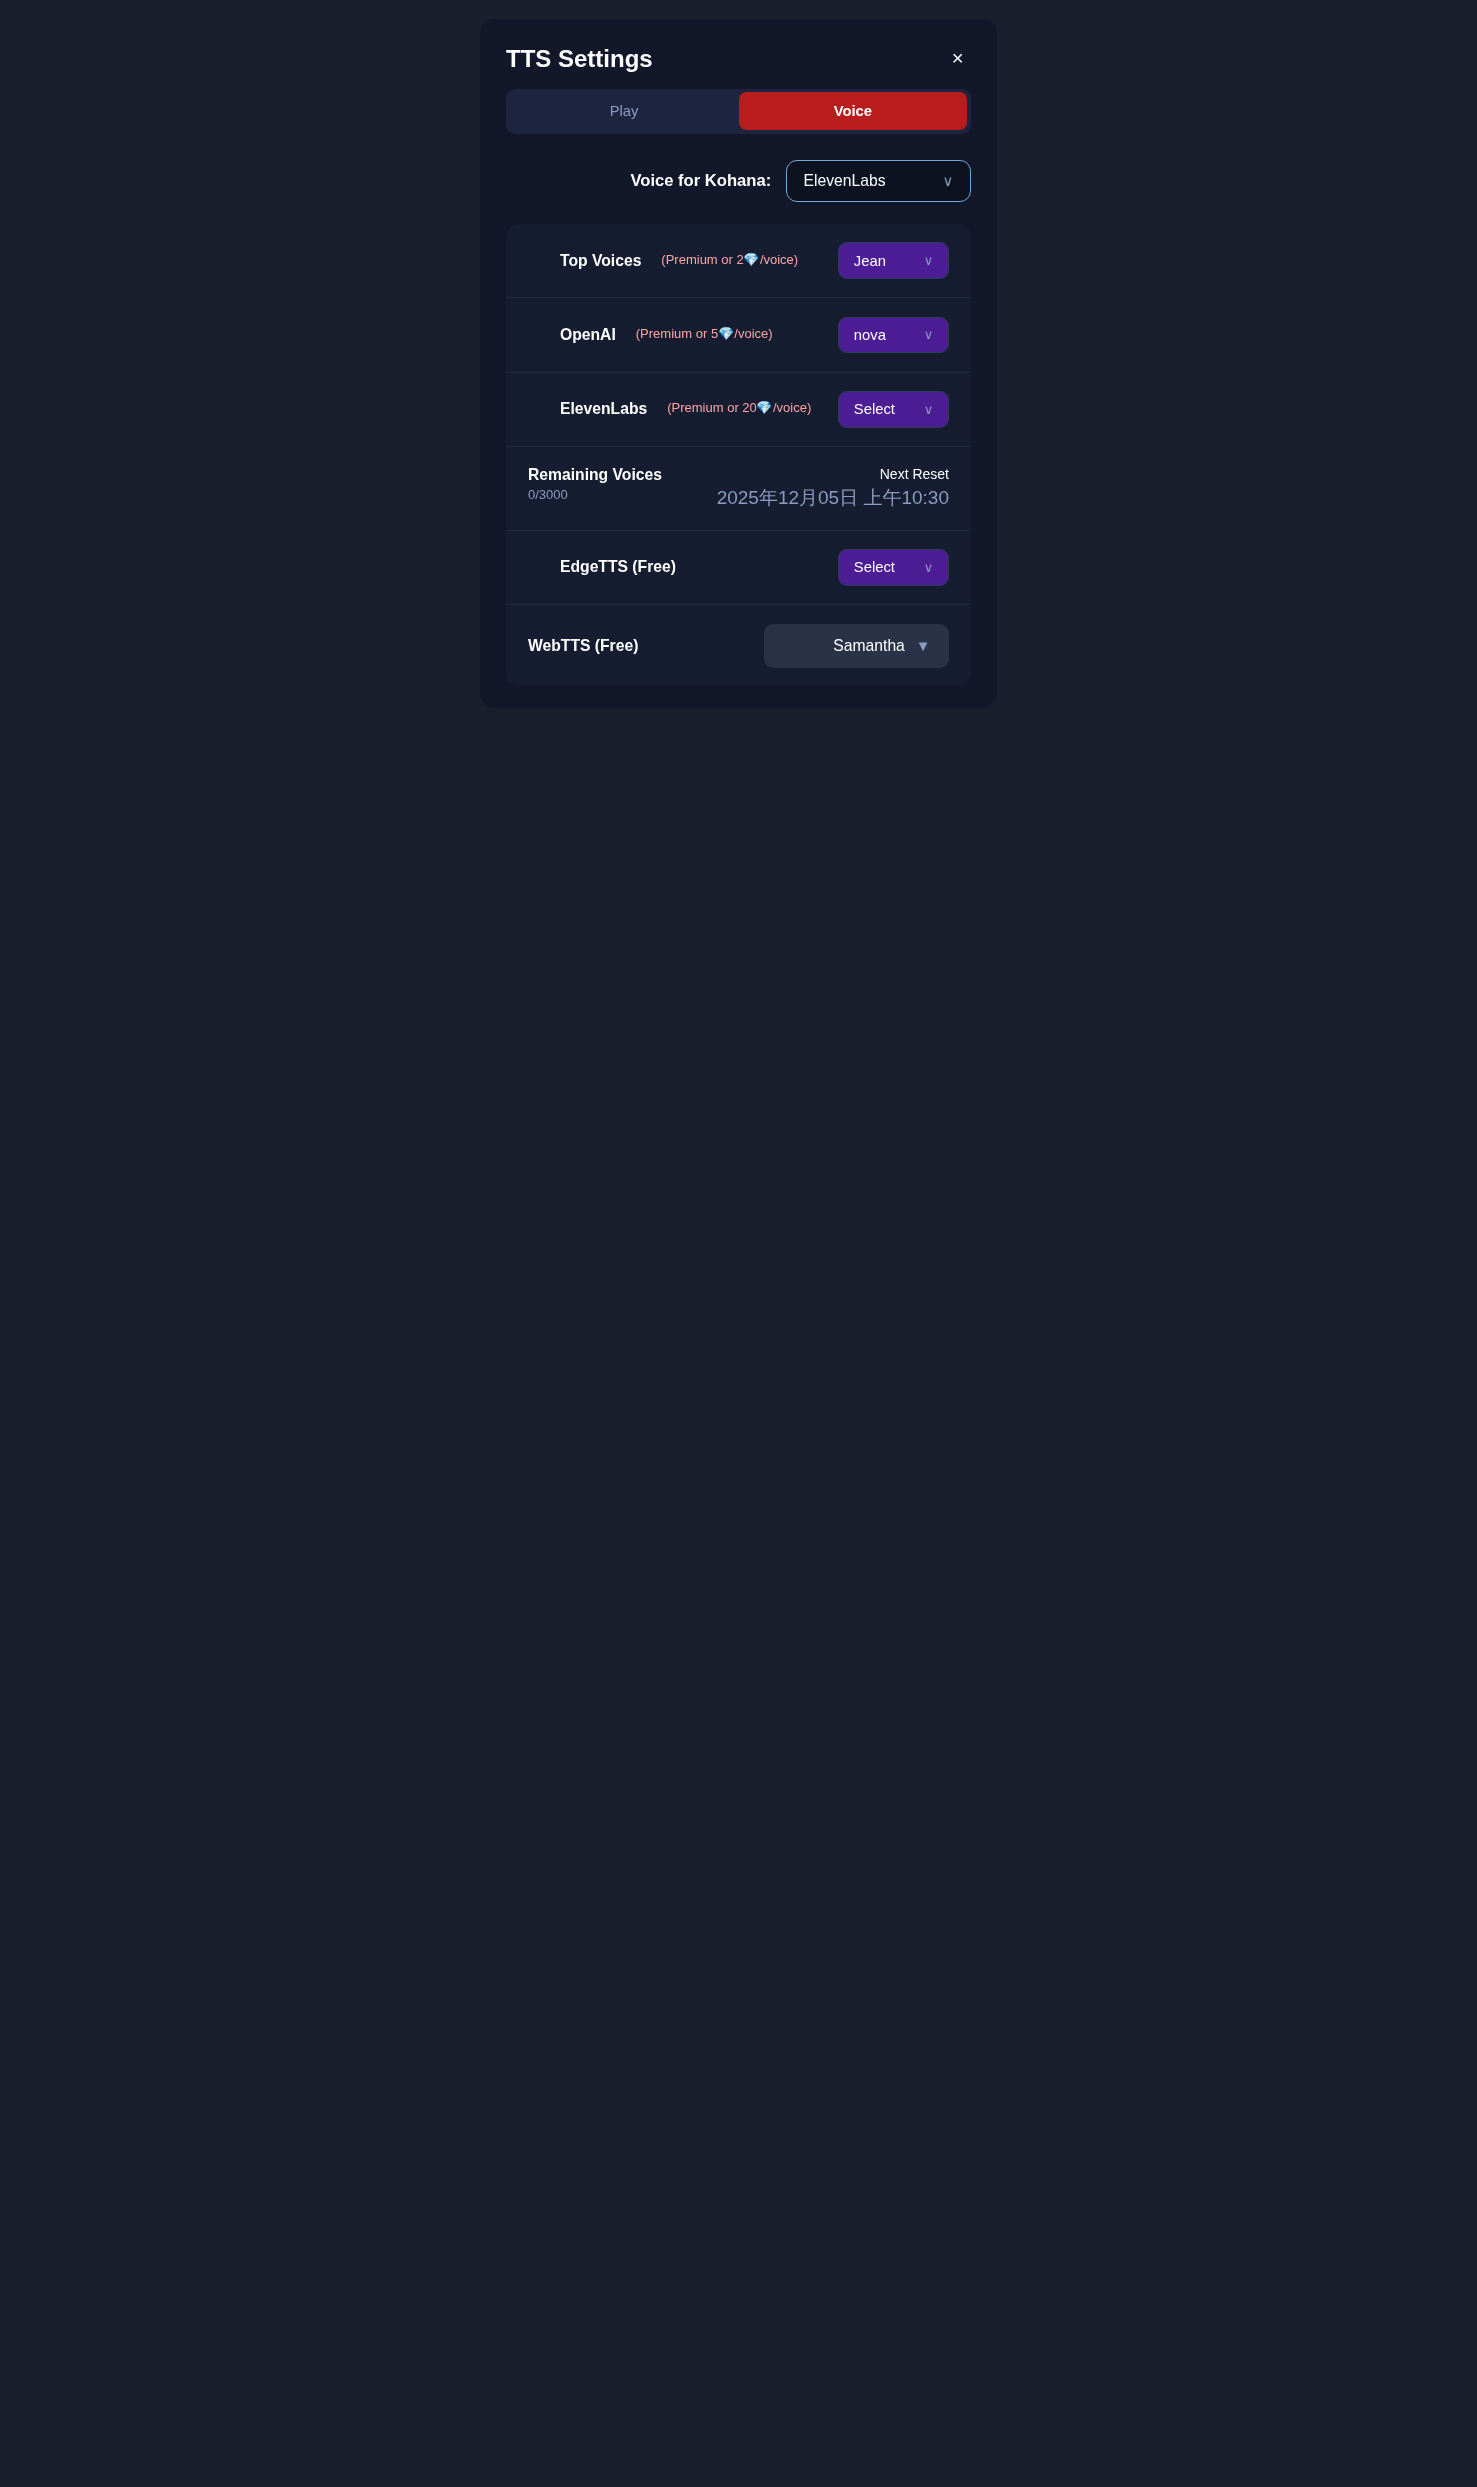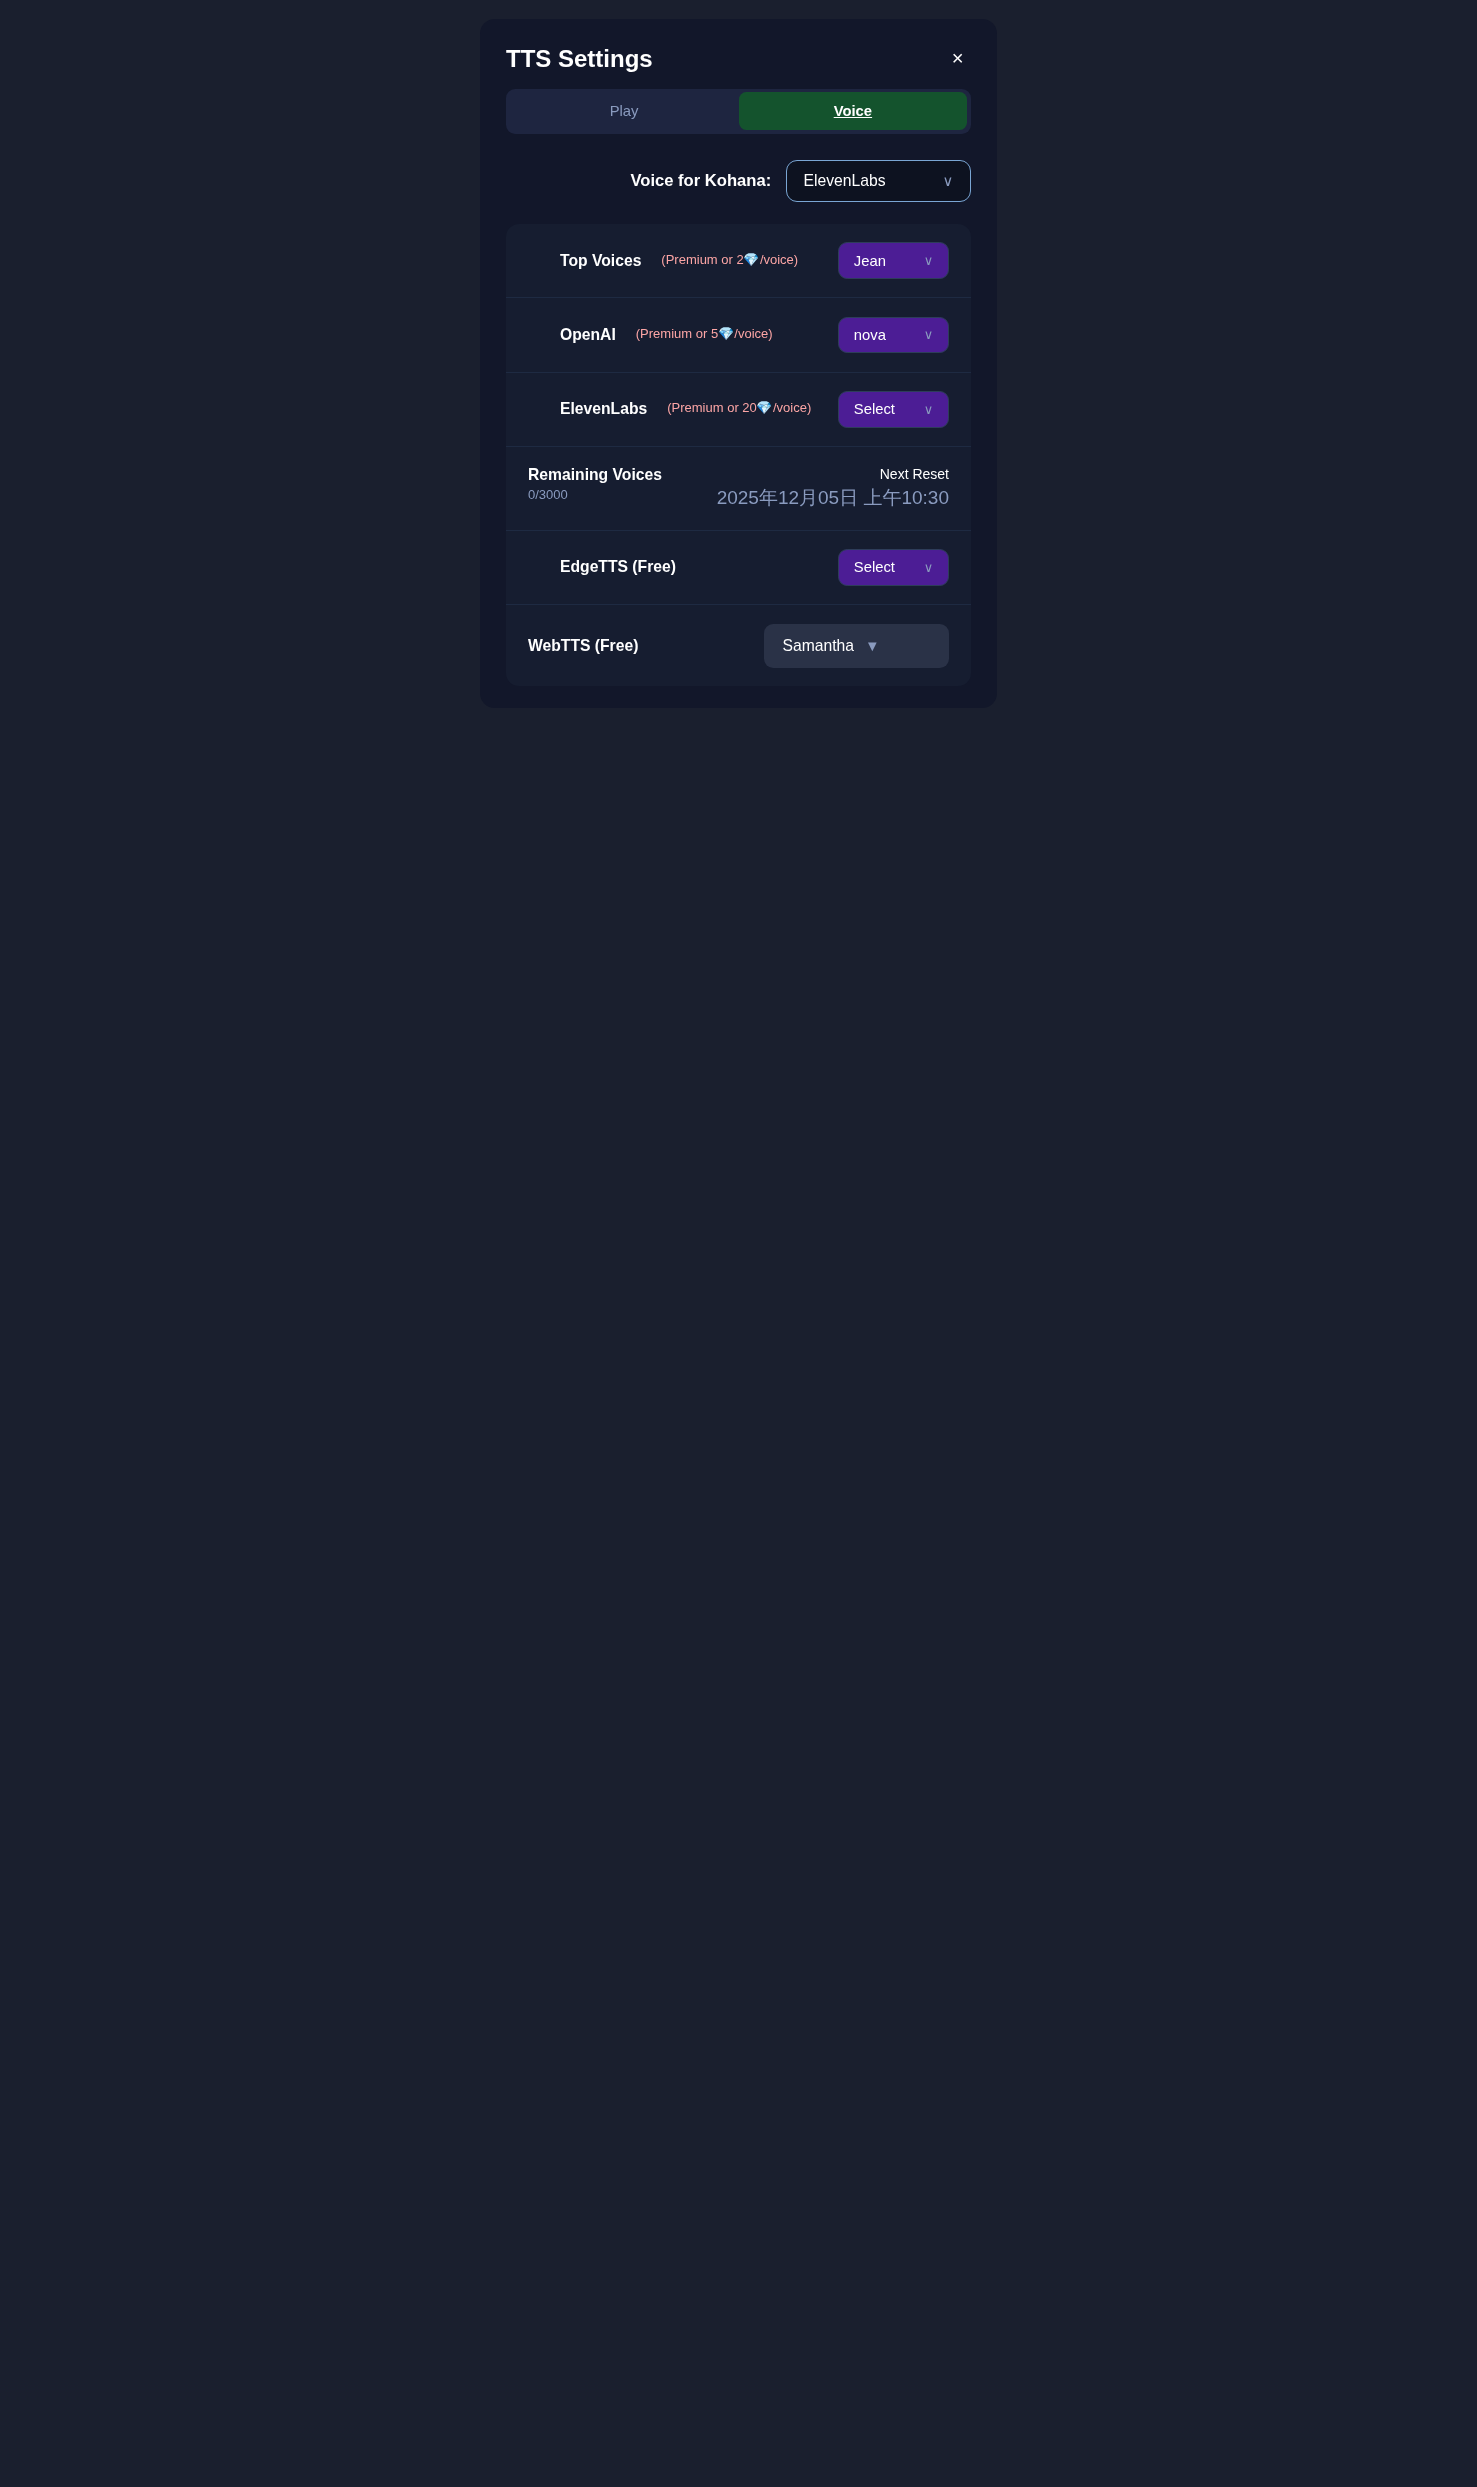--- a/index.html
+++ b/index.html
@@ -69,24 +69,23 @@
       cursor: pointer;
       transition: background 0.2s;
     }
 
     .tab-btn.inactive {
       background: transparent;
       color: #8a9bbf;
     }
 
     .tab-btn.active {
-      background: #14532d;
-      color: #ffffff;
-      font-weight: 700;
-      text-decoration: underline;
+      background: #b91c1c;
+      color: #ffffff;
+      font-weight: 700;
     }
 
     .voice-for-row {
       display: flex;
       align-items: center;
       justify-content: flex-end;
       margin-bottom: 22px;
       gap: 14.8px;
     }
 
@@ -233,21 +232,21 @@
       border-radius: 9.2px;
       padding: 13px 18.5px;
       color: #ffffff;
       font-size: 15.7px;
       font-weight: 500;
       display: flex;
       align-items: center;
       gap: 11px;
       cursor: pointer;
       min-width: 185px;
-      justify-content: flex-start;
+      justify-content: flex-end;
       border: none;
     }
 
     .webtts-dropdown .chevron {
       color: #8a9bbf;
       font-size: 14.8px;
     }
 
     .notes {
       margin-top: 18.5px;

